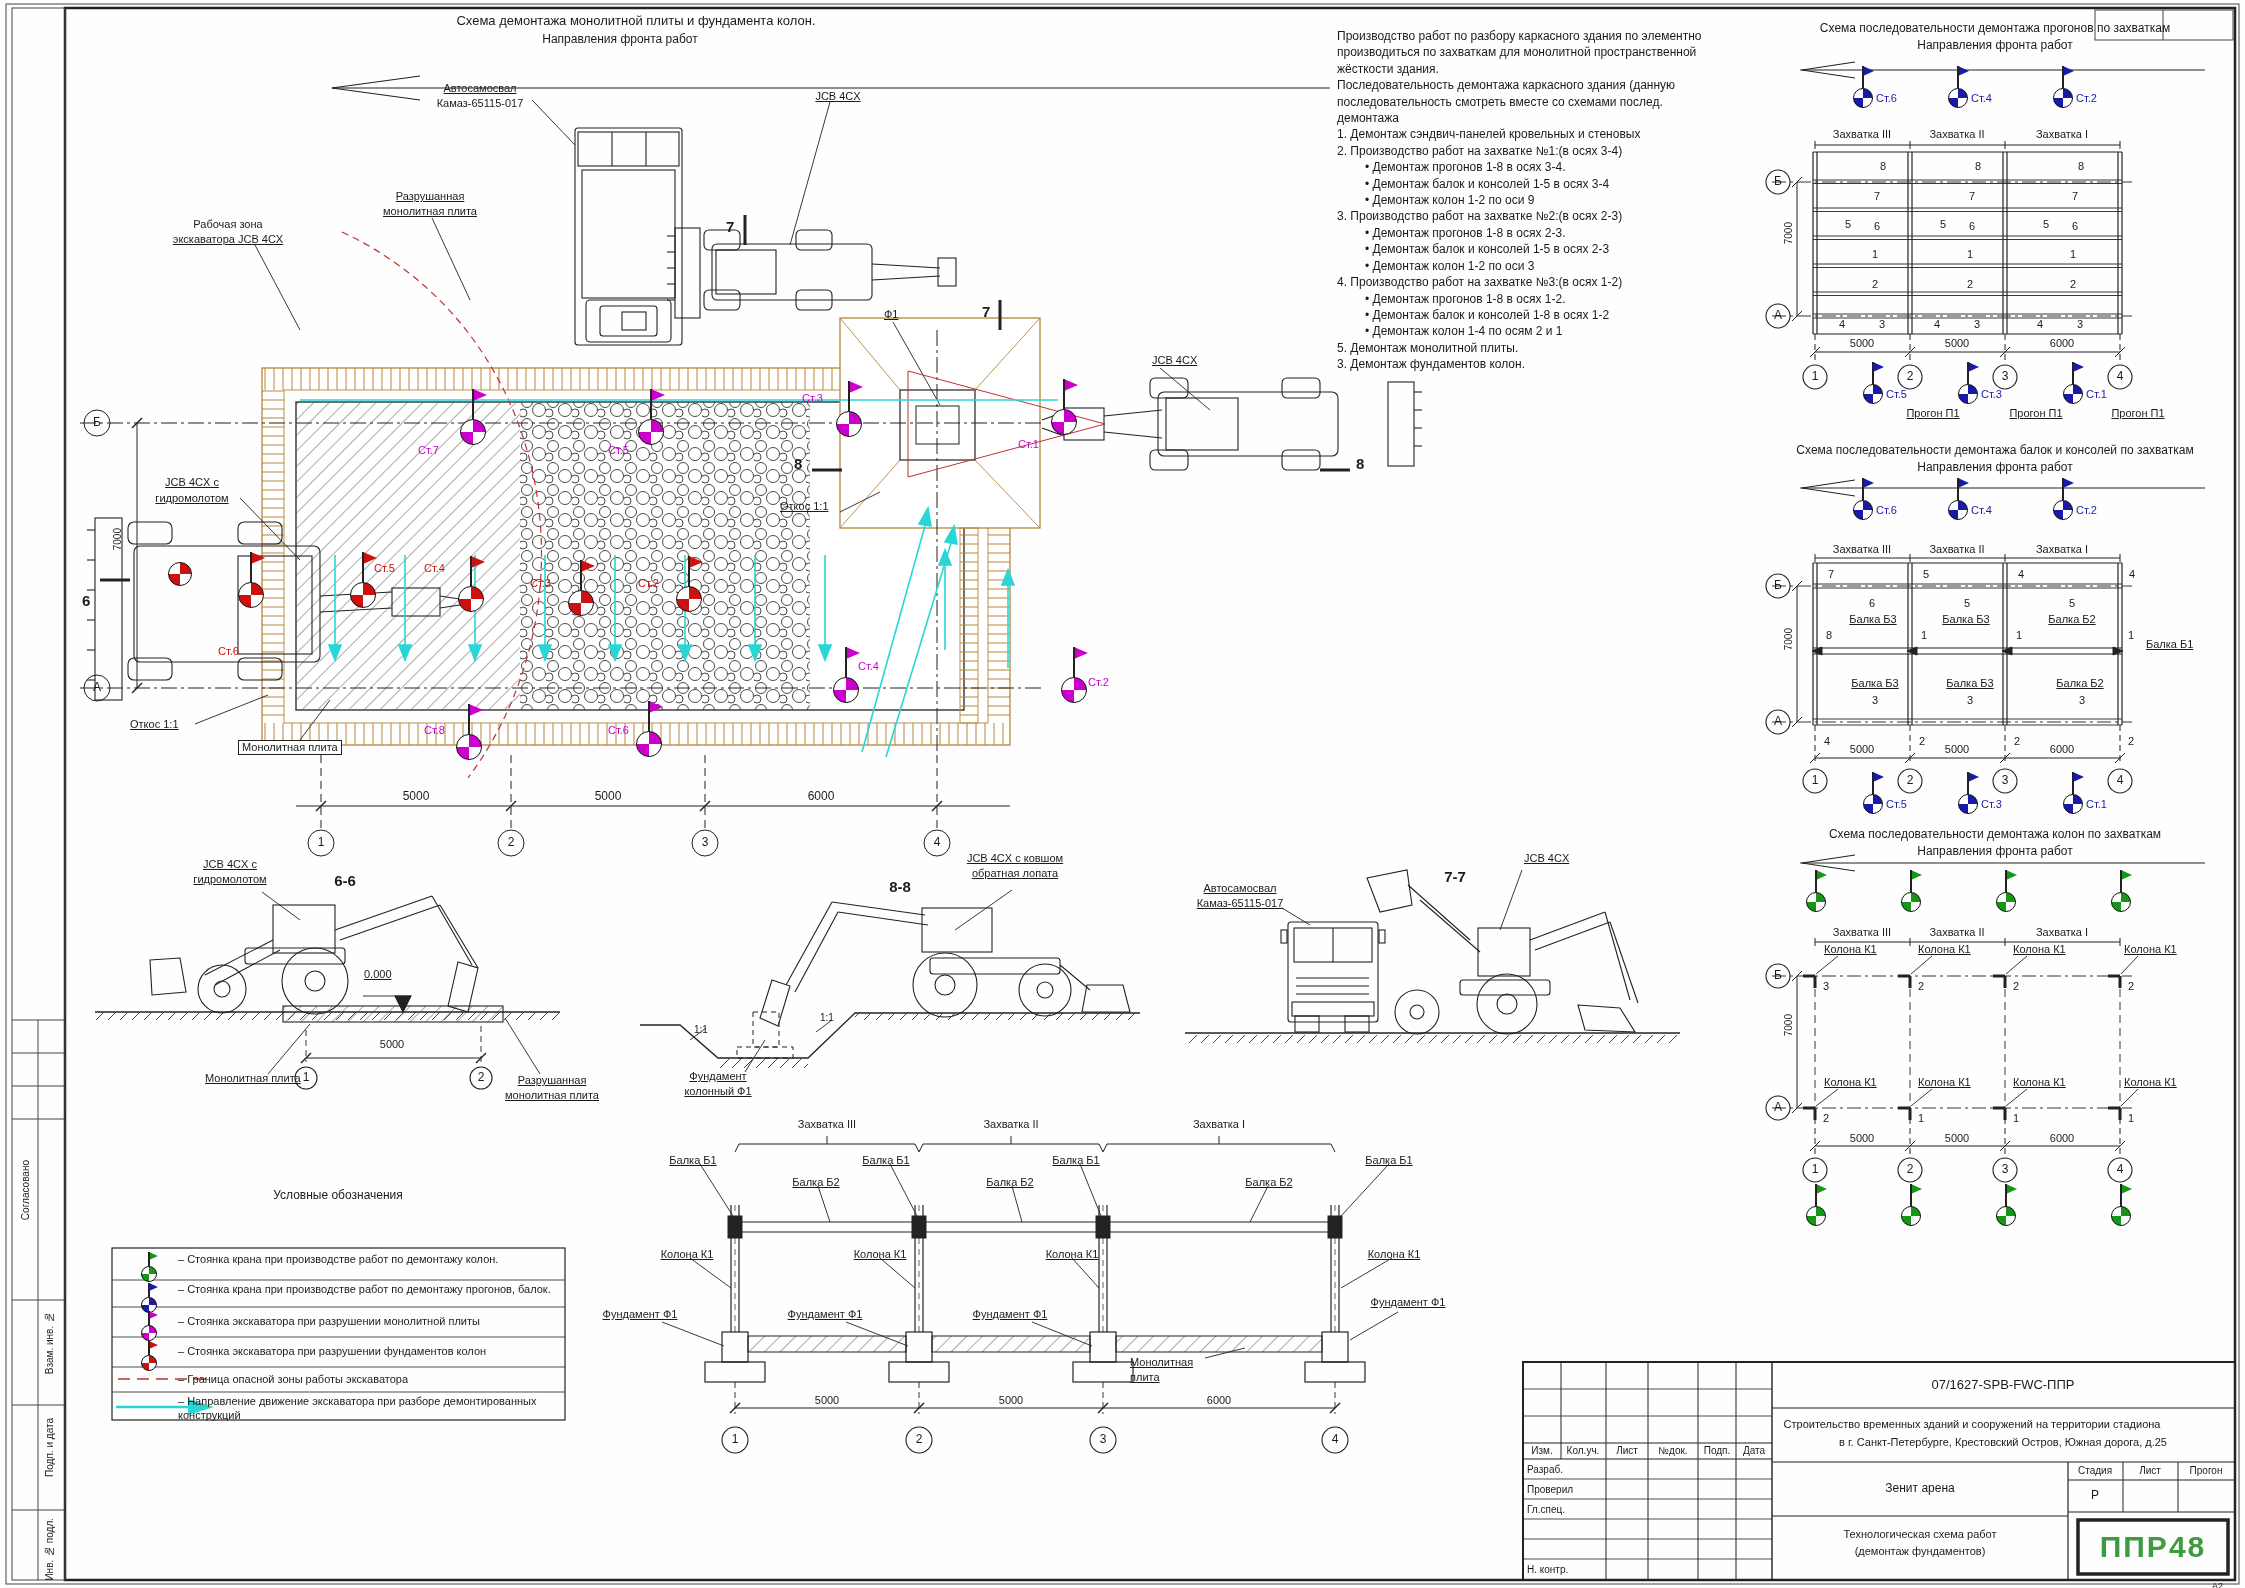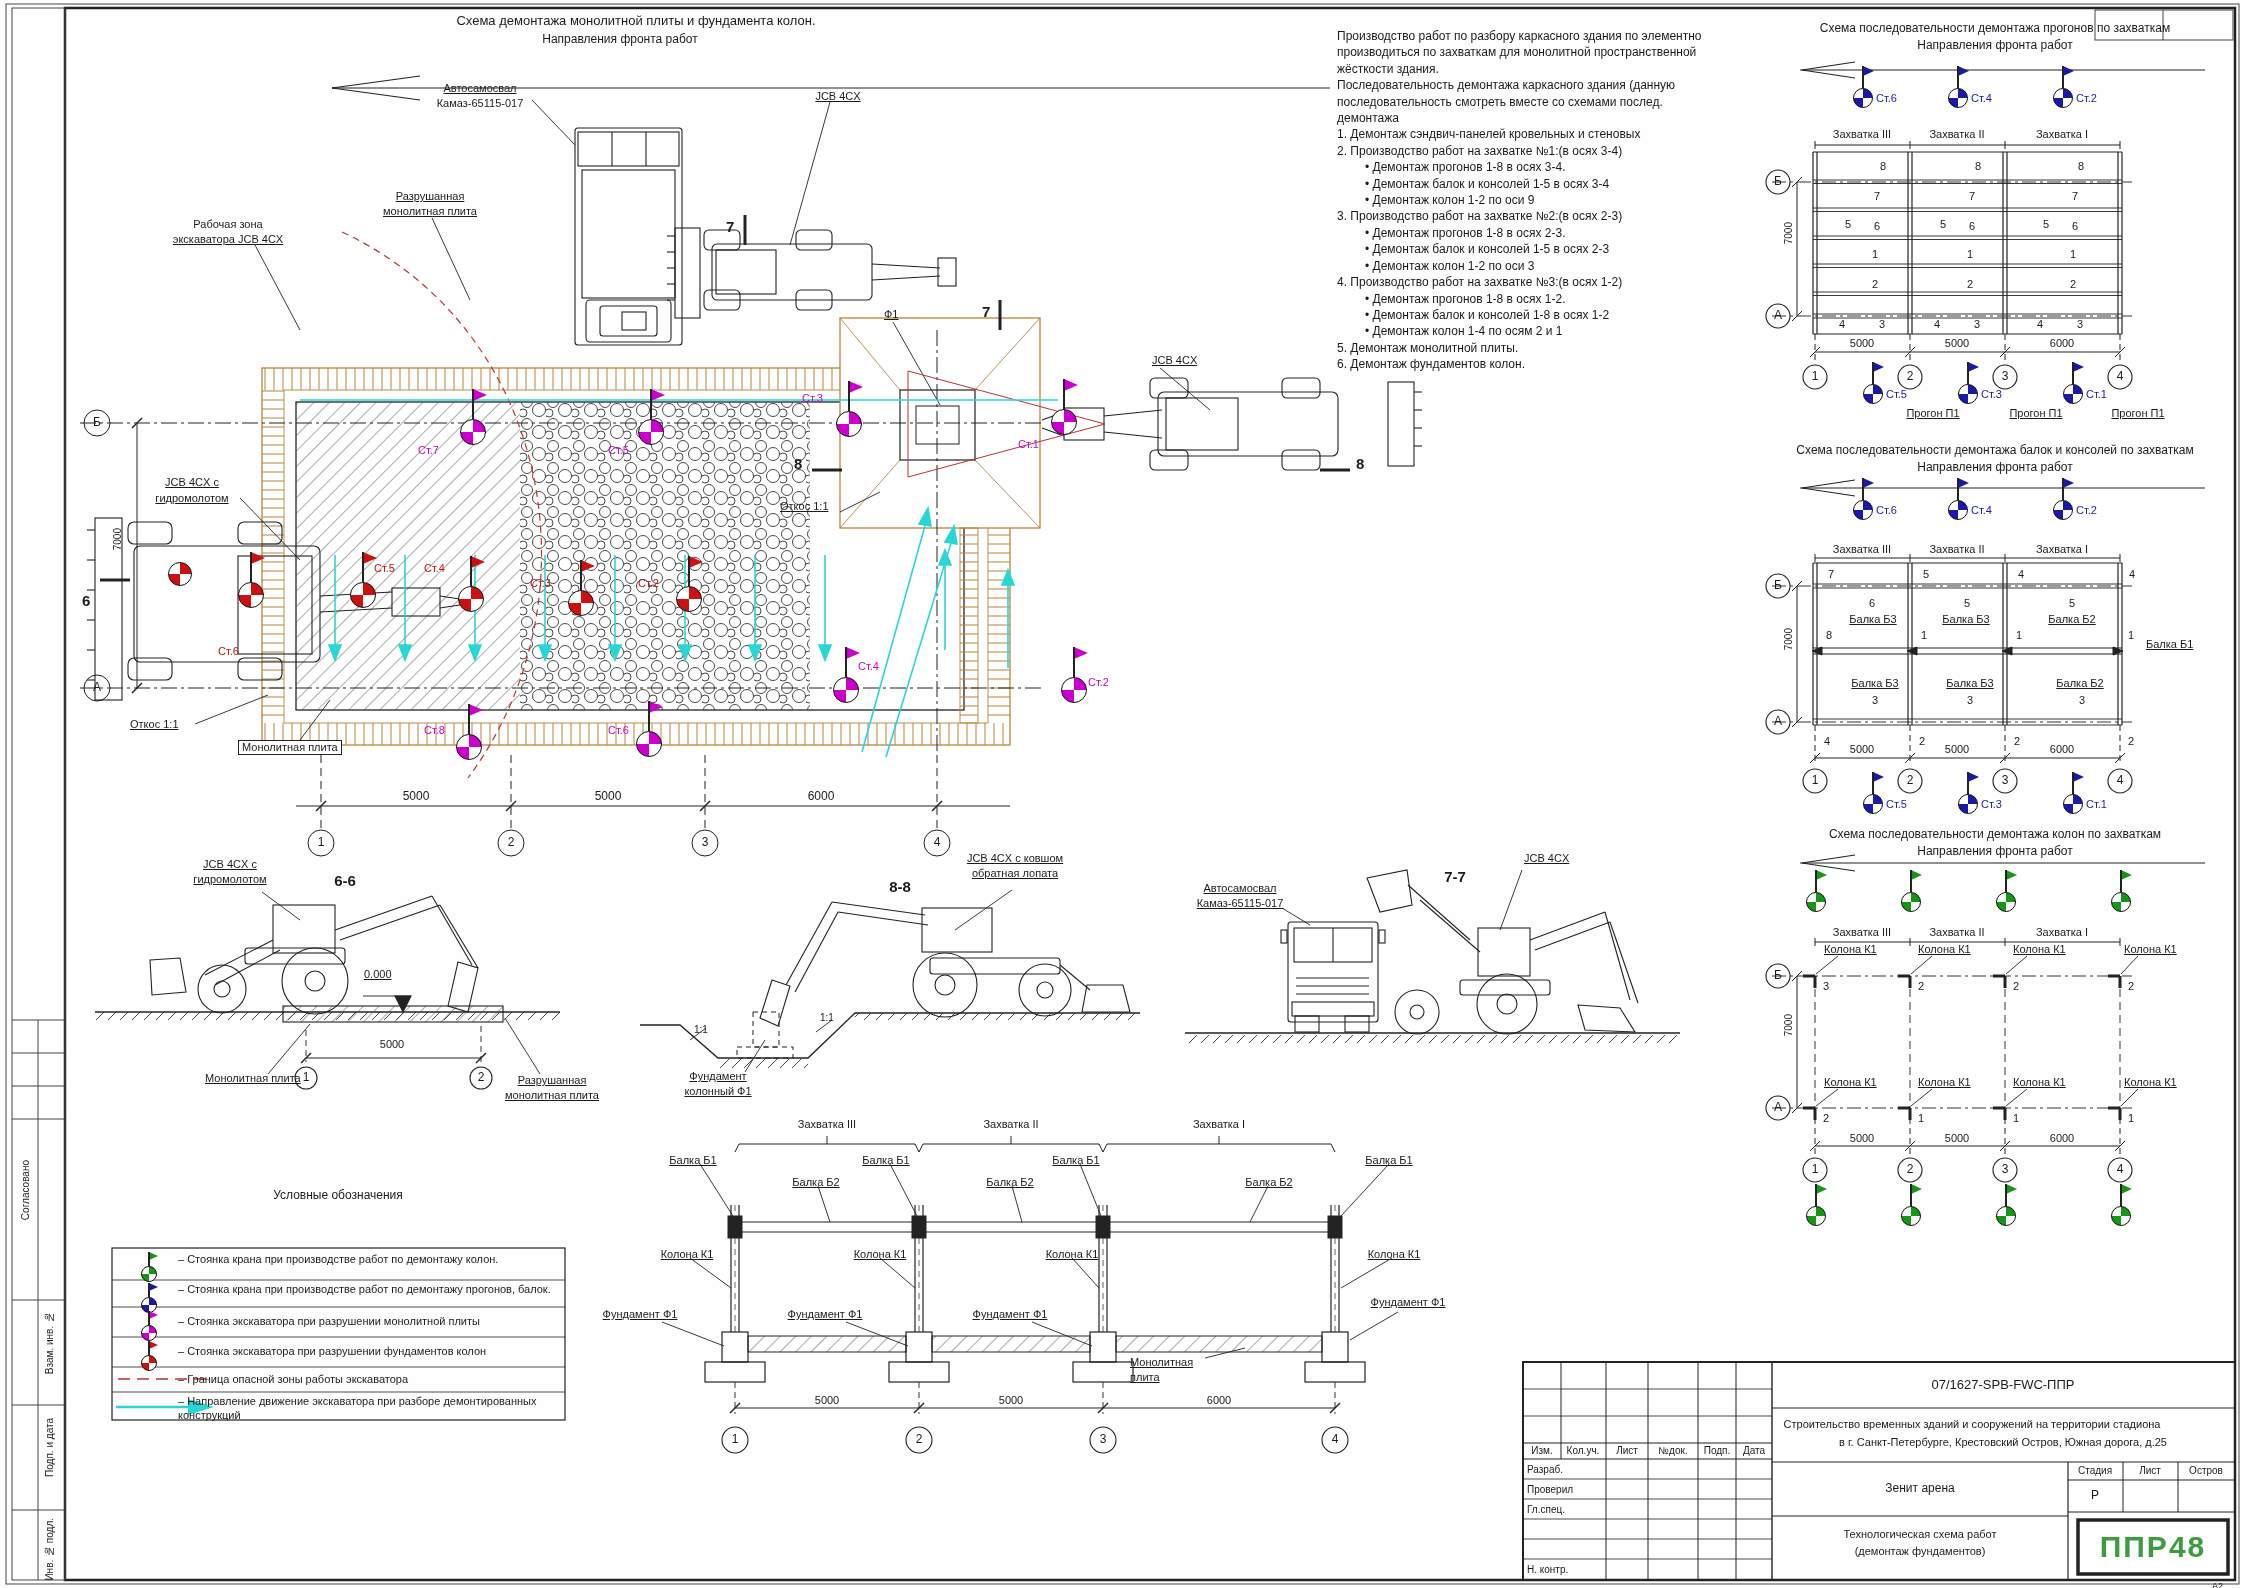--- a/index.html
+++ b/index.html
@@ -764,21 +764,21 @@
 <div class="nl ind">• Демонтаж колон 1-2 по оси 9</div>
 <div class="nl">3. Производство работ на захватке №2:(в осях 2-3)</div>
 <div class="nl ind">• Демонтаж прогонов 1-8 в осях 2-3.</div>
 <div class="nl ind">• Демонтаж балок и консолей 1-5 в осях 2-3</div>
 <div class="nl ind">• Демонтаж колон 1-2 по оси 3</div>
 <div class="nl">4. Производство работ на захватке №3:(в осях 1-2)</div>
 <div class="nl ind">• Демонтаж прогонов 1-8 в осях 1-2.</div>
 <div class="nl ind">• Демонтаж балок и консолей 1-8 в осях 1-2</div>
 <div class="nl ind">• Демонтаж колон 1-4 по осям 2 и 1</div>
 <div class="nl">5. Демонтаж монолитной плиты.</div>
-<div class="nl">6. Демонтаж фундаментов колон.</div>
+<div class="nl">3. Демонтаж фундаментов колон.</div>
 </div>
 
 <div class="lbl c s12" style="left:1995px;top:22px">Схема последовательности демонтажа прогонов по захваткам</div>
 <div class="lbl c s12" style="left:1995px;top:39px">Направления фронта работ</div>
 <div class="flag fblu f18" style="left:1862px;top:66px">
       <i class="pen"></i>
       <i class="pole"></i>
       <b class="circ"></b>
     </div>
 <div class="flag fblu f18" style="left:1957px;top:66px">
@@ -1083,21 +1083,21 @@
 <div class="lbl cc s12" style="left:1335px;top:1440px">4</div>
 
 <div class="lbl c s13" style="left:2003px;top:1378px">07/1627-SPB-FWC-ППР</div>
 <div class="lbl c" style="left:1972px;top:1418px">Строительство временных зданий и сооружений на территории стадиона</div>
 <div class="lbl c" style="left:2003px;top:1436px">в г. Санкт-Петербурге, Крестовский Остров, Южная дорога, д.25</div>
 <div class="lbl c s12" style="left:1920px;top:1482px">Зенит арена</div>
 <div class="lbl c" style="left:1920px;top:1528px">Технологическая схема работ</div>
 <div class="lbl c" style="left:1920px;top:1545px">(демонтаж фундаментов)</div>
 <div class="lbl cc s10" style="left:2095px;top:1471px">Стадия</div>
 <div class="lbl cc s10" style="left:2150px;top:1471px">Лист</div>
-<div class="lbl cc s10" style="left:2206px;top:1471px">Остров</div>
+<div class="lbl cc s10" style="left:2206px;top:1471px">Прогон</div>
 <div class="lbl cc s12" style="left:2095px;top:1496px">Р</div>
 <div class="lbl cc s10" style="left:1542px;top:1451px">Изм.</div>
 <div class="lbl cc s10" style="left:1583px;top:1451px">Кол.уч.</div>
 <div class="lbl cc s10" style="left:1627px;top:1451px">Лист</div>
 <div class="lbl cc s10" style="left:1673px;top:1451px">№док.</div>
 <div class="lbl cc s10" style="left:1717px;top:1451px">Подп.</div>
 <div class="lbl cc s10" style="left:1754px;top:1451px">Дата</div>
 <div class="lbl s10" style="left:1527px;top:1464px">Разраб.</div>
 <div class="lbl s10" style="left:1527px;top:1484px">Проверил</div>
 <div class="lbl s10" style="left:1527px;top:1504px">Гл.спец.</div>

